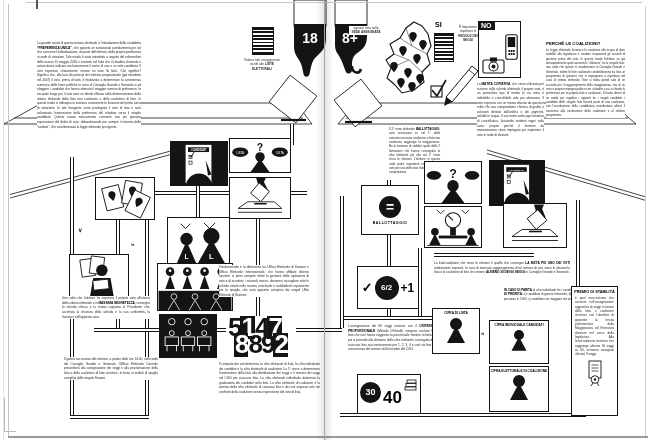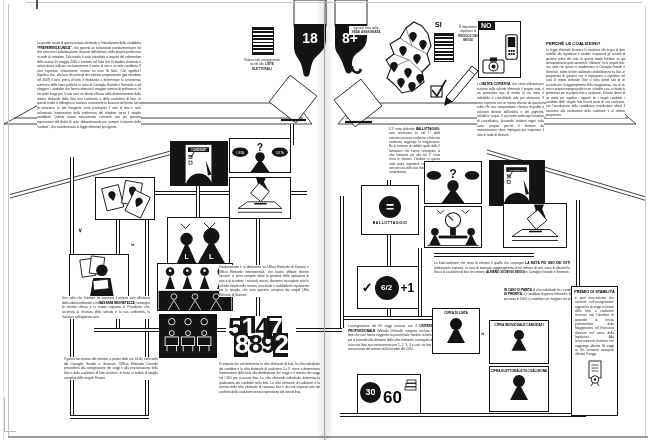--- a/index.html
+++ b/index.html
@@ -367,21 +367,21 @@
       </div>
       <span class="blabel" style="font-size:12px;">+1</span>
     </div>
 
     <div class="tiny" style="left:348px;top:324px;width:86px;"><span>L'assegnazione dei 60 seggi avviene con il </span><b>CRITERIO PROPORZIONALE</b><span> (Metodo D'Hondt): vengono escluse le liste che non hanno raggiunto la percentuale minima richiesta, poi si procede alla divisione della cifra elettorale conseguita da ciascuna lista successivamente per 1, 2, 3, 4 e così via fino a concorrenza del numero di 60 membri del CGG.</span></div>
 
     <div class="box" style="left:357px;top:374px;width:64px;height:40px;display:flex;align-items:center;justify-content:center;gap:2px;">
       <div class="circle" style="width:21px;height:21px;font-size:9px;margin-top:-4px;justify-content:center;">
         <span>30</span>
       </div>
-      <span class="blabel" style="font-size:17px;margin-top:8px;">60</span>
+      <span class="blabel" style="font-size:17px;margin-top:8px;">40</span>
       <svg viewBox="0 0 14 12" width="14" height="12" style="margin-top:-18px;">
         <rect x="1" y="8" width="11" height="3" fill="#ffffff" stroke="#141414" stroke-width="0.8"></rect>
         <rect x="2" y="4.5" width="10" height="3" fill="#ffffff" stroke="#141414" stroke-width="0.8"></rect>
         <rect x="3" y="1" width="9" height="3" fill="#ffffff" stroke="#141414" stroke-width="0.8"></rect>
       </svg>
     </div>
 
     <div class="tiny" style="left:504px;top:288px;width:114px;font-size:3px;"><b>IN CASO DI PARITÀ</b><span> di cifra individuale fra i candidati, si applicano i seguenti </span><b>CRITERI DI PRIORITÀ:</b><span> a) candidato di genere femminile; b) candidato con maggior anzianità di presenza in CGG; c) candidato con maggiore età anagrafica.</span></div>
 
     <div class="box" style="left:432px;top:308px;width:48px;height:46px;">

